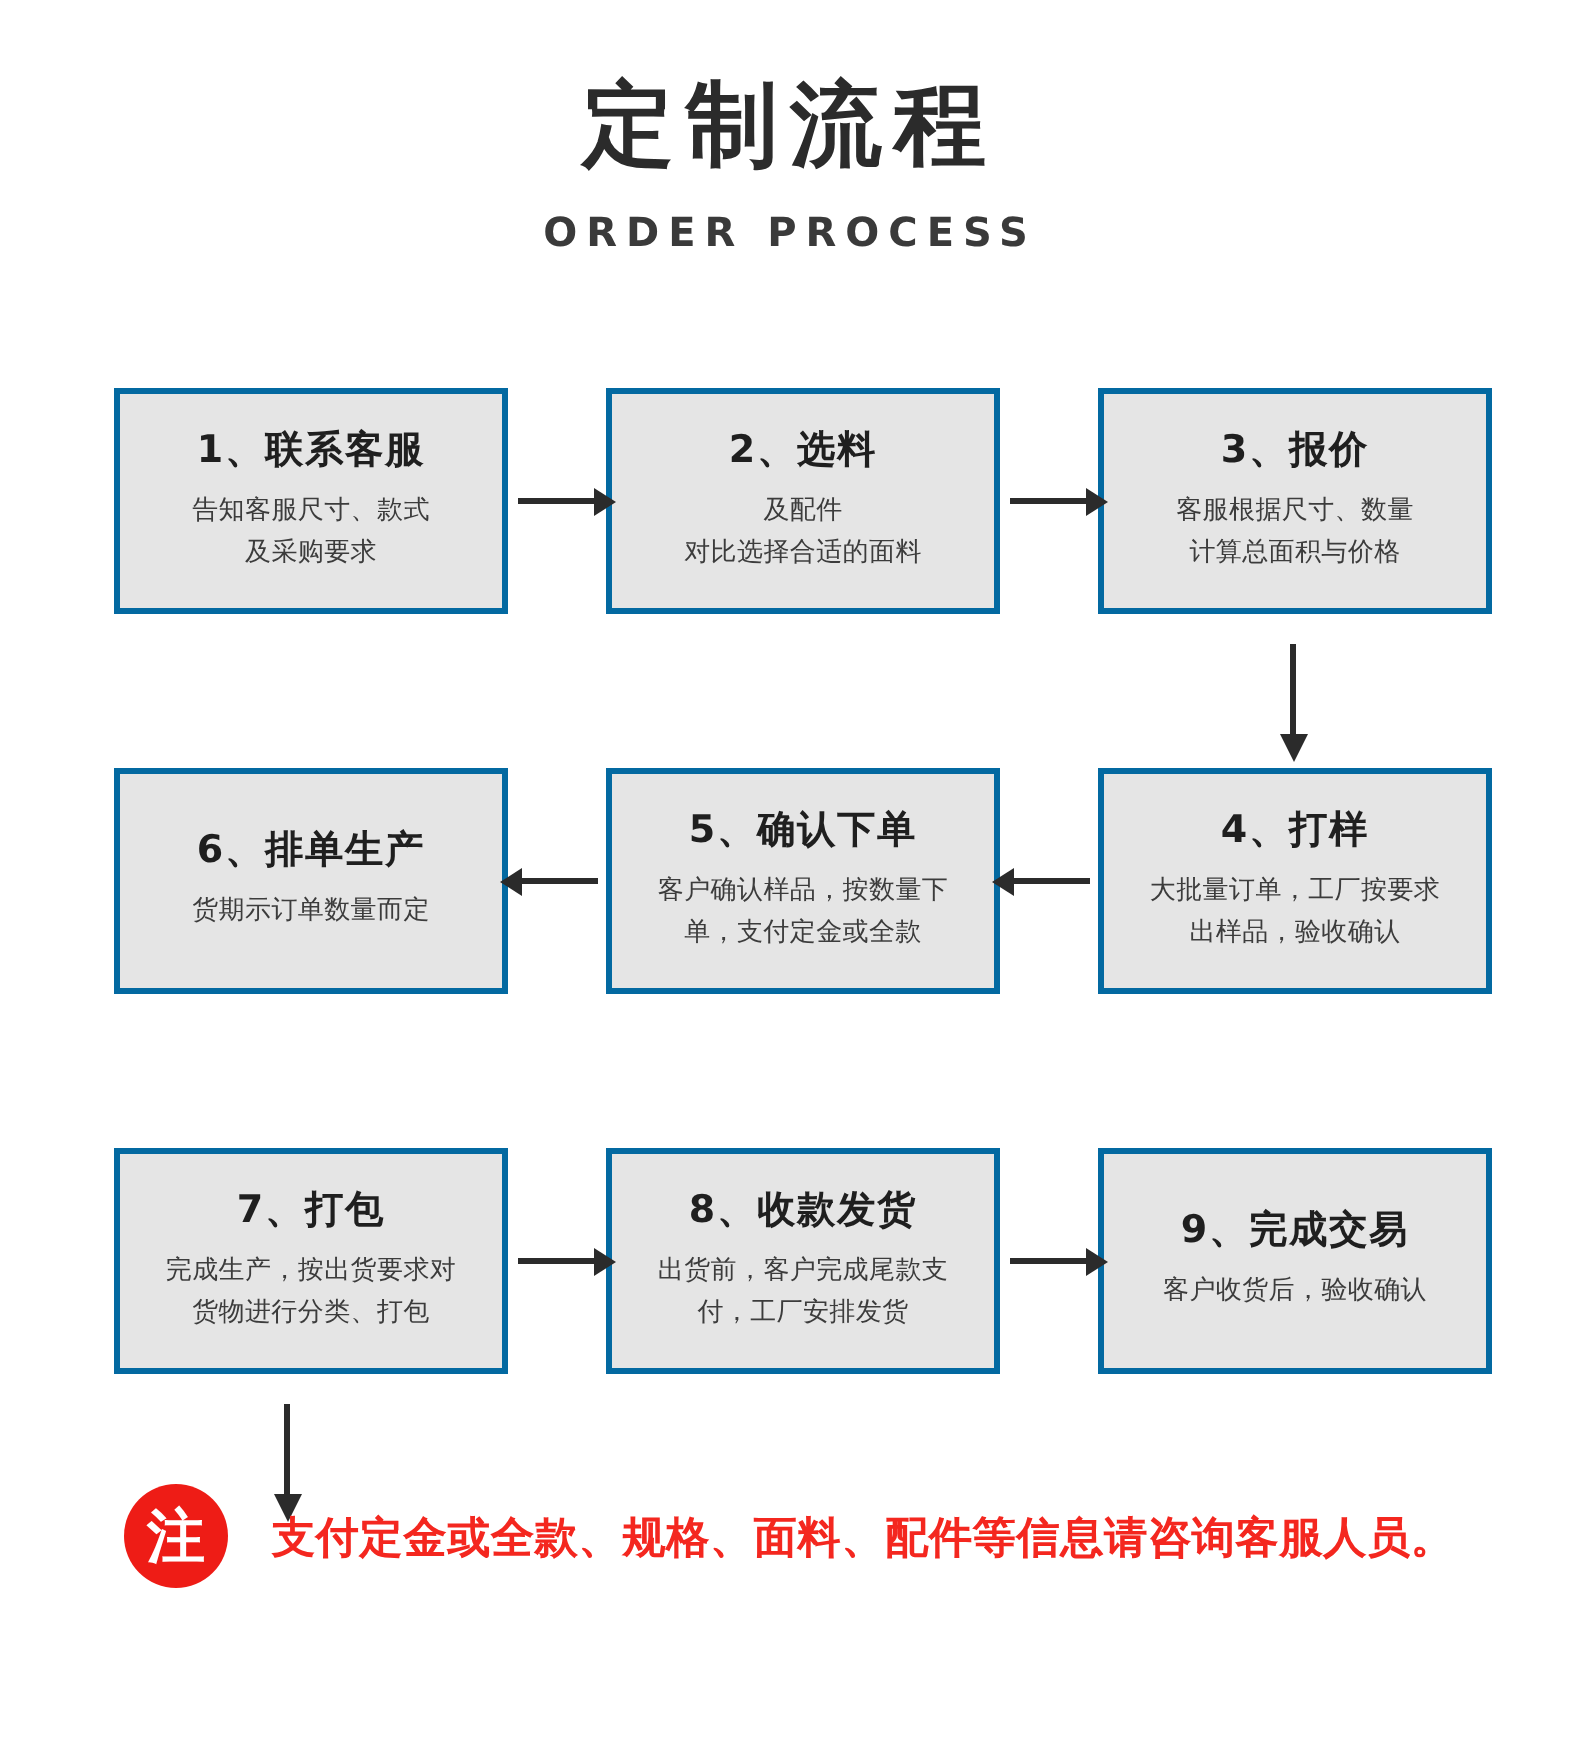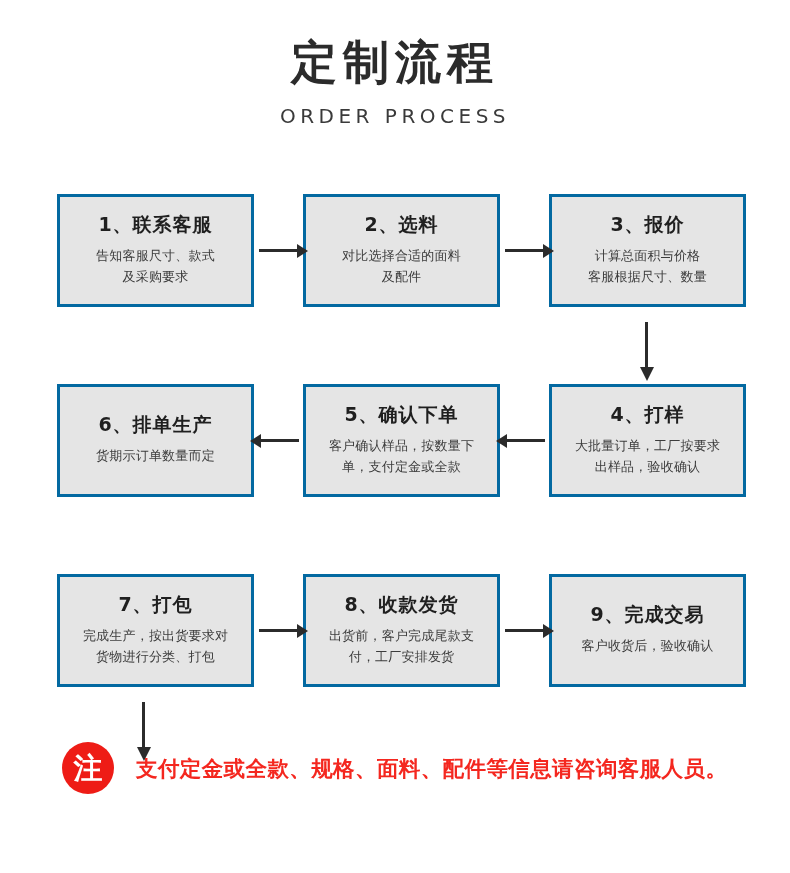--- a/index.html
+++ b/index.html
@@ -24,21 +24,21 @@
   .title-cn {
     font-size: 46px;
     font-weight: 700;
     letter-spacing: 6px;
     color: #2b2b2b;
     line-height: 1.25;
     margin: 0;
   }
   .title-en {
     font-size: 20px;
-    font-weight: 400;
+    font-weight: 700;
     letter-spacing: 4.5px;
     color: #3a3a3a;
     margin: 12px 0 0 0;
   }
 
   
   .flow {
     position: absolute;
     left: 57px;
     top: 194px;
@@ -190,34 +190,34 @@
       </div>
     </div>
 
     <div class="h-gap">
       <div class="arrow-h right"></div>
     </div>
 
     <div class="box">
       <div class="box-title">2、选料</div>
       <div class="box-desc">
+        <span class="dl">及配件</span>
         <span class="dl">对比选择合适的面料</span>
-        <span class="dl">及配件</span>
       </div>
     </div>
 
     <div class="h-gap">
       <div class="arrow-h right"></div>
     </div>
 
     <div class="box">
       <div class="box-title">3、报价</div>
       <div class="box-desc">
+        <span class="dl">客服根据尺寸、数量</span>
         <span class="dl">计算总面积与价格</span>
-        <span class="dl">客服根据尺寸、数量</span>
       </div>
     </div>
 
     <div class="arrow-v arrow-v-right"></div>
   </div>
 
   <div class="flow-row">
     <div class="box">
       <div class="box-title">6、排单生产</div>
       <div class="box-desc">

